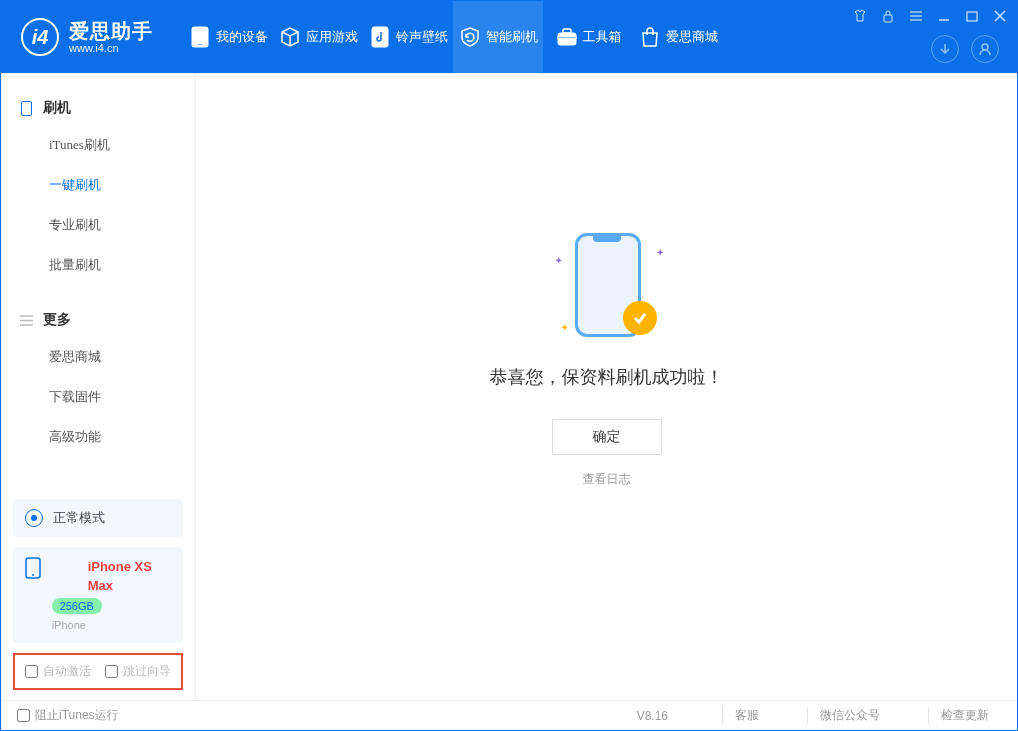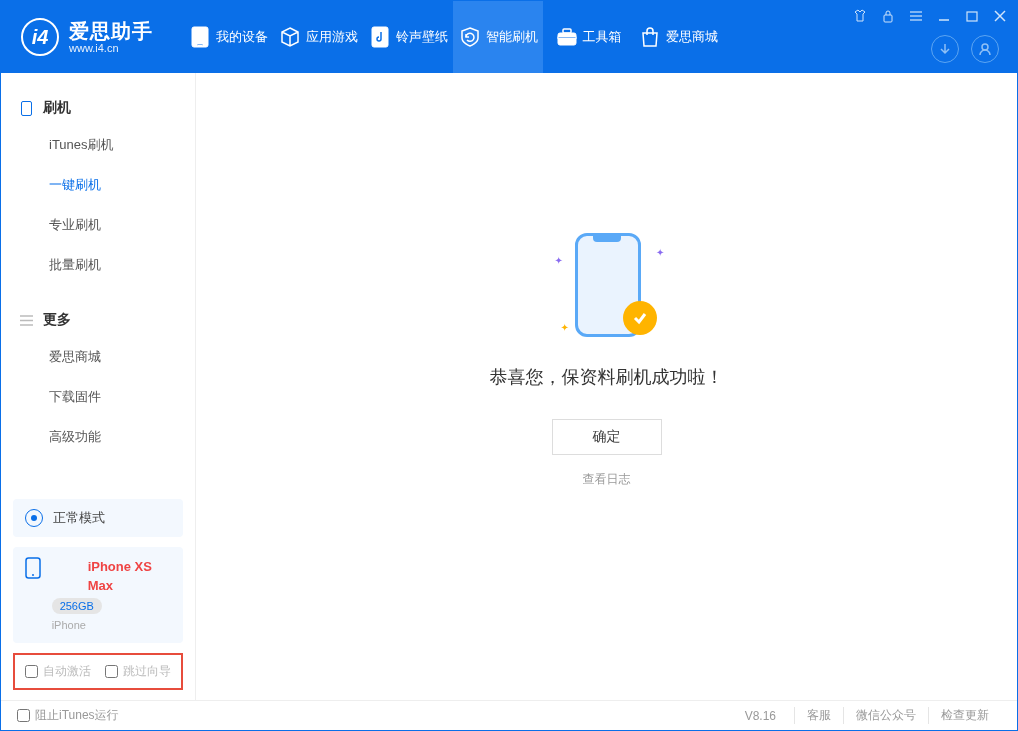--- a/index.html
+++ b/index.html
@@ -27,33 +27,33 @@
 
 .titlebar-circles { position: absolute; right: 18px; bottom: 10px; display: flex; gap: 12px; }
 .circle-btn { width: 28px; height: 28px; border: 1.5px solid #5ca5f2; border-radius: 50%; display: flex; align-items: center; justify-content: center; cursor: pointer; }
 .circle-btn svg { stroke: #8fc0f6; fill: none; }
 
 
 .body-row { flex: 1; display: flex; overflow: hidden; }
 .sidebar { width: 195px; border-right: 1px solid #eee; display: flex; flex-direction: column; padding-top: 18px; }
 .side-group-header { display: flex; align-items: center; gap: 10px; padding: 8px 18px; font-size: 14px; color: #333; font-weight: bold; }
 .side-group-header .hicon { width: 14px; height: 14px; display: flex; align-items: center; justify-content: center; }
-.side-item { padding: 11px 18px 11px 48px; font-size: 13px; color: #555; cursor: pointer; }
+.side-item { padding: 11px 18px 11px 48px; font-size: 13px; color: #555; cursor: pointer; font-family: Liberation Serif, serif; }
 .side-item.active { color: #0a6fe8; }
 
 .sidebar-bottom { margin-top: auto; padding: 0 12px 10px; }
 .mode-card { background: #f3f8fe; border-radius: 4px; padding: 10px 12px; display: flex; align-items: center; gap: 10px; font-size: 13px; color: #444; margin-bottom: 10px; }
 .mode-card .micon { width: 18px; height: 18px; border: 1.5px solid #0a6fe8; border-radius: 50%; display: flex; align-items: center; justify-content: center; }
 .mode-card .micon::after { content: ""; width: 6px; height: 6px; background: #0a6fe8; border-radius: 50%; }
 
 .device-card { background: #f3f8fe; border-radius: 4px; padding: 10px 12px; display: flex; gap: 10px; }
 .device-card .dicon { width: 18px; height: 22px; }
 .device-info { font-size: 12px; line-height: 1.5; }
 .device-info .dname { color: #ef4444; font-weight: bold; font-size: 13px; padding-left: 36px; }
-.device-info .dcap { display: inline-block; background: #e5e5e5; color: #0a6fe8; border-radius: 10px; padding: 0 8px; font-size: 11px; margin-top: 2px; }
+.device-info .dcap { display: inline-block; background: #86efac; color: #0a6fe8; border-radius: 10px; padding: 0 8px; font-size: 11px; margin-top: 2px; }
 .device-info .dtype { color: #aaa; font-size: 11px; margin-top: 2px; }
 
 .options-row { border: 2px solid #e74c3c; padding: 8px 10px; margin-top: 10px; display: flex; gap: 14px; align-items: center; font-size: 12px; color: #bbb; }
 .options-row label { display: flex; align-items: center; gap: 5px; cursor: pointer; }
 .options-row input[type=checkbox] { width: 13px; height: 13px; accent-color: #ccc; }
 
 
 .main { flex: 1; display: flex; flex-direction: column; align-items: center; justify-content: center; padding-bottom: 60px; }
 .illus { width: 120px; height: 120px; position: relative; margin-bottom: 20px; }
 .phone-body { position: absolute; left: 28px; top: 8px; width: 66px; height: 104px; border: 3px solid #5aa9f7; border-radius: 12px; background: #eaf3fe; }
@@ -63,21 +63,21 @@
 .sparkle { position: absolute; color: #8a6cf0; font-size: 10px; }
 .sparkle.a { left: 8px; top: 30px; }
 .sparkle.b { right: 2px; top: 22px; }
 .sparkle.c { left: 14px; bottom: 12px; color: #ffb400; }
 
 .success-text { font-size: 18px; color: #333; margin-bottom: 30px; }
 .ok-btn { border: 1px solid #ddd; background: #fff; padding: 8px 40px; font-size: 14px; color: #444; cursor: pointer; border-radius: 0; }
 .log-link { margin-top: 16px; font-size: 12px; color: #999; cursor: pointer; }
 
 
-.statusbar { height: 30px; border-top: 1px solid #eee; display: flex; align-items: center; padding: 0 16px; font-size: 12px; color: #999; }
+.statusbar { height: 30px; border-top: 1px solid #eee; display: flex; align-items: center; padding: 0 16px; font-size: 12px; color: #999; gap: 36px; }
 .statusbar .left-opt { display: flex; align-items: center; gap: 5px; cursor: pointer; }
 .statusbar .spacer { flex: 1; }
 .statusbar .ver { color: #999; margin-right: 18px; }
 .statusbar .slink { color: #999; cursor: pointer; padding: 0 12px; border-left: 1px solid #e5e5e5; }
 </style>
 </head>
 <body>
 
 <div class="window">
 

